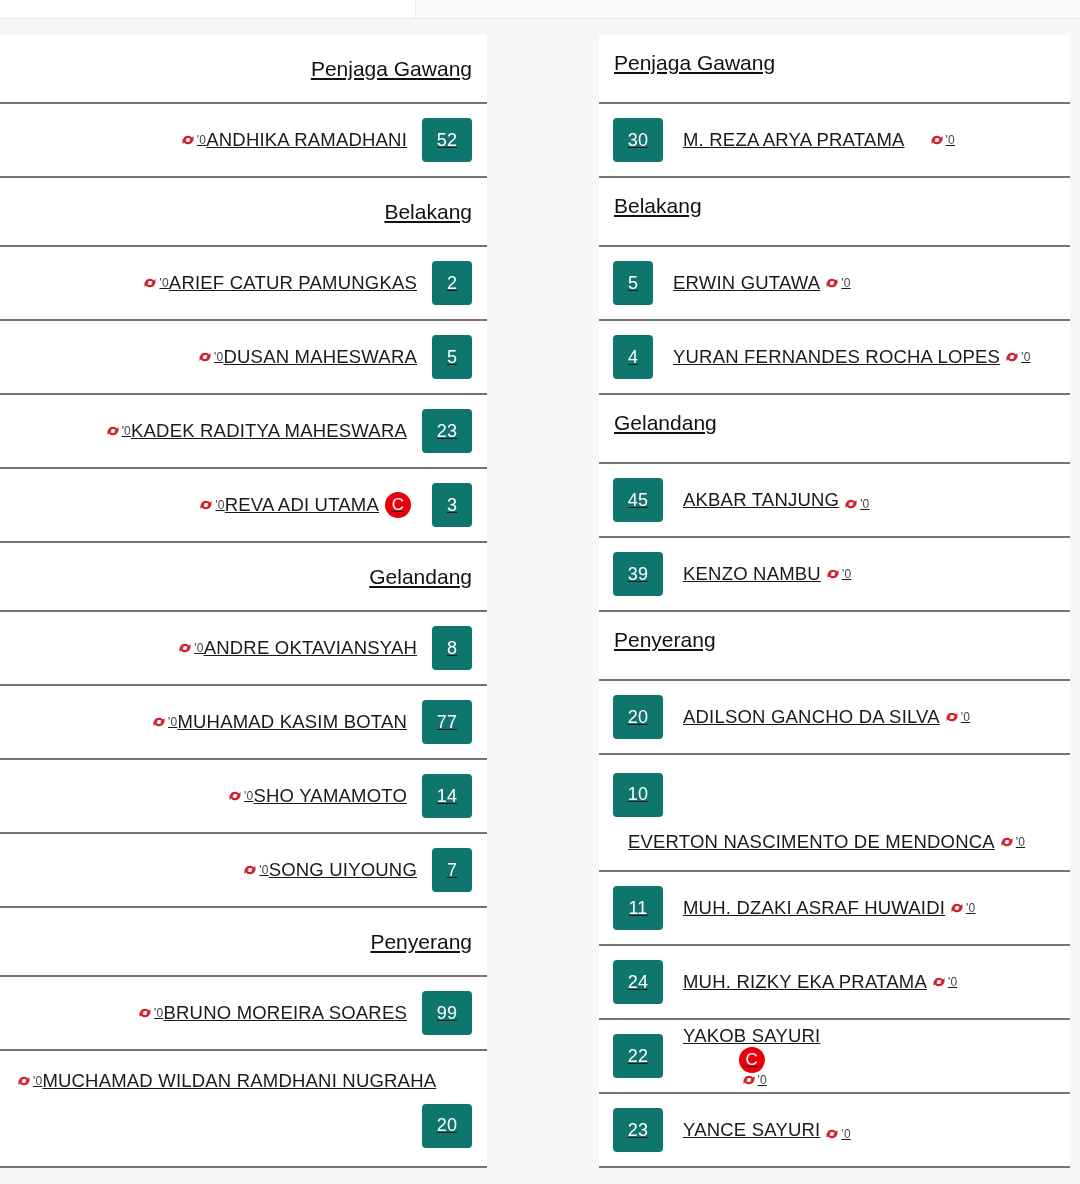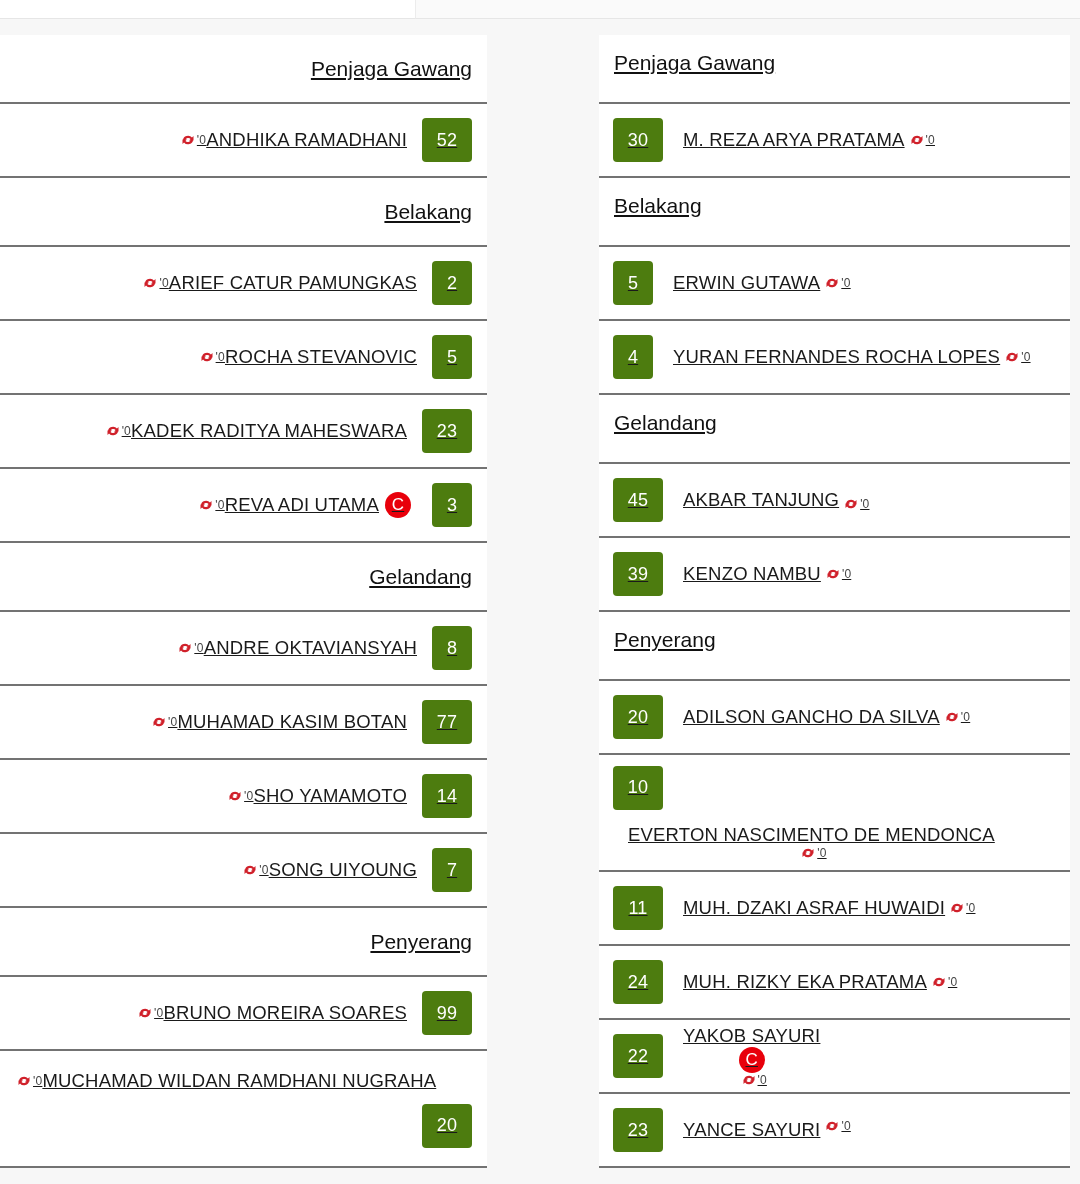--- a/index.html
+++ b/index.html
@@ -9,21 +9,21 @@
   .col { position: absolute; top: 35px; background: #fff; }
   .col-left { left: 0; width: 487px; }
   .col-right { left: 599px; width: 471px; }
   .row { border-bottom: 2px solid #737373; position: relative; text-decoration: underline; }
   .pos-head { height: 69px; display: flex; align-items: center; font-size: 21px; font-weight: normal; color: #111; }
   .col-left .pos-head { justify-content: flex-end; padding-right: 15px; }
   .col-right .pos-head { padding-left: 15px; align-items: flex-start; padding-top: 16px; }
   .player { height: 74px; display: flex; align-items: center; font-size: 18.5px; letter-spacing: 0.2px; }
   .col-left .player { justify-content: flex-end; padding-right: 15px; }
   .col-right .player { padding-left: 14px; }
-  .num { width: 50px; height: 44px; background: #4d7c0f; color: #fff; border-radius: 4px; display: flex; align-items: center; justify-content: center; font-size: 18px; flex-shrink: 0; }
+  .num { width: 50px; height: 44px; background: #0f766e; color: #fff; border-radius: 4px; display: flex; align-items: center; justify-content: center; font-size: 18px; flex-shrink: 0; }
   .num.small { width: 40px; }
   .col-left .num { margin-left: 15px; }
   .col-right .num { margin-right: 20px; }
   .sub { display: inline-flex; align-items: center; color: #444; font-size: 12px; }
   .sub svg { width: 14px; height: 12px; margin-right: 2px; }
   .col-right .sub { margin-left: 5px; }
   .cap { display: inline-flex; width: 26px; height: 26px; border-radius: 50%; background: #e8000b; color: #fff; align-items: center; justify-content: center; font-size: 17px; margin: 0 6px; }
   .player.tall { height: 117px; flex-direction: column; align-items: flex-start; justify-content: center; padding-left: 14px; }
   .player.tall .nm { margin-top: 14px; padding-left: 15px; display: flex; align-items: center; }
   .col-left .player.tall2 { height: 117px; flex-direction: column; align-items: flex-end; justify-content: center; }
@@ -64,21 +64,21 @@
       <span class="num small">2</span>
     </div>
     <div class="row player">
       <span class="nm" style="display: inline-flex; align-items: center;">
         <span class="sub">
           <svg viewBox="0 0 14 12">
             <path d="M2 6a5 4.5 0 0 1 9-2.5l1.5-1.5v4.5H8l1.6-1.6A3.2 3 0 0 0 4.2 6z M12 6a5 4.5 0 0 1-9 2.5L1.5 10V5.5H6L4.4 7.1A3.2 3 0 0 0 9.8 6z" fill="#d0202a"></path>
           </svg>
           <span>'0</span>
         </span>
-        <span>ROCHA STEVANOVIC</span>
+        <span>DUSAN MAHESWARA</span>
       </span>
       <span class="num small">5</span>
     </div>
     <div class="row player">
       <span class="nm" style="display: inline-flex; align-items: center;">
         <span class="sub">
           <svg viewBox="0 0 14 12">
             <path d="M2 6a5 4.5 0 0 1 9-2.5l1.5-1.5v4.5H8l1.6-1.6A3.2 3 0 0 0 4.2 6z M12 6a5 4.5 0 0 1-9 2.5L1.5 10V5.5H6L4.4 7.1A3.2 3 0 0 0 9.8 6z" fill="#d0202a"></path>
           </svg>
           <span>'0</span>
@@ -172,21 +172,21 @@
         </span>
         <span>MUCHAMAD WILDAN RAMDHANI NUGRAHA</span>
       </span>
       <span class="num">20</span>
     </div>
   </div>
 <div class="col col-right" id="away">
     <div class="row pos-head">Penjaga Gawang</div>
     <div class="row player">
       <span class="num">30</span>
-      <span class="nm" style="display: inline-flex; align-items: center;">
+      <span class="nm" style="display: inline-flex; align-items: center; gap: 20px;">
         <span>M. REZA ARYA PRATAMA</span>
         <span class="sub">
           <svg viewBox="0 0 14 12">
             <path d="M2 6a5 4.5 0 0 1 9-2.5l1.5-1.5v4.5H8l1.6-1.6A3.2 3 0 0 0 4.2 6z M12 6a5 4.5 0 0 1-9 2.5L1.5 10V5.5H6L4.4 7.1A3.2 3 0 0 0 9.8 6z" fill="#d0202a"></path>
           </svg>
           <span>'0</span>
         </span>
       </span>
     </div>
     <div class="row pos-head">Belakang</div>
@@ -247,21 +247,21 @@
         <span class="sub">
           <svg viewBox="0 0 14 12">
             <path d="M2 6a5 4.5 0 0 1 9-2.5l1.5-1.5v4.5H8l1.6-1.6A3.2 3 0 0 0 4.2 6z M12 6a5 4.5 0 0 1-9 2.5L1.5 10V5.5H6L4.4 7.1A3.2 3 0 0 0 9.8 6z" fill="#d0202a"></path>
           </svg>
           <span>'0</span>
         </span>
       </span>
     </div>
     <div class="row player tall">
       <span class="num">10</span>
-      <span class="nm" style="display: inline-flex; align-items: center; flex-direction: column;">
+      <span class="nm" style="display: inline-flex; align-items: center;">
         <span>EVERTON NASCIMENTO DE MENDONCA</span>
         <span class="sub">
           <svg viewBox="0 0 14 12">
             <path d="M2 6a5 4.5 0 0 1 9-2.5l1.5-1.5v4.5H8l1.6-1.6A3.2 3 0 0 0 4.2 6z M12 6a5 4.5 0 0 1-9 2.5L1.5 10V5.5H6L4.4 7.1A3.2 3 0 0 0 9.8 6z" fill="#d0202a"></path>
           </svg>
           <span>'0</span>
         </span>
       </span>
     </div>
     <div class="row player">
@@ -296,21 +296,21 @@
         <span class="sub">
           <svg viewBox="0 0 14 12">
             <path d="M2 6a5 4.5 0 0 1 9-2.5l1.5-1.5v4.5H8l1.6-1.6A3.2 3 0 0 0 4.2 6z M12 6a5 4.5 0 0 1-9 2.5L1.5 10V5.5H6L4.4 7.1A3.2 3 0 0 0 9.8 6z" fill="#d0202a"></path>
           </svg>
           <span>'0</span>
         </span>
       </span>
     </div>
     <div class="row player">
       <span class="num">23</span>
-      <span class="nm" style="display: inline-flex; align-items: flex-start;">
+      <span class="nm" style="display: inline-flex; align-items: flex-end;">
         <span>YANCE SAYURI</span>
         <span class="sub">
           <svg viewBox="0 0 14 12">
             <path d="M2 6a5 4.5 0 0 1 9-2.5l1.5-1.5v4.5H8l1.6-1.6A3.2 3 0 0 0 4.2 6z M12 6a5 4.5 0 0 1-9 2.5L1.5 10V5.5H6L4.4 7.1A3.2 3 0 0 0 9.8 6z" fill="#d0202a"></path>
           </svg>
           <span>'0</span>
         </span>
       </span>
     </div>
   </div>

